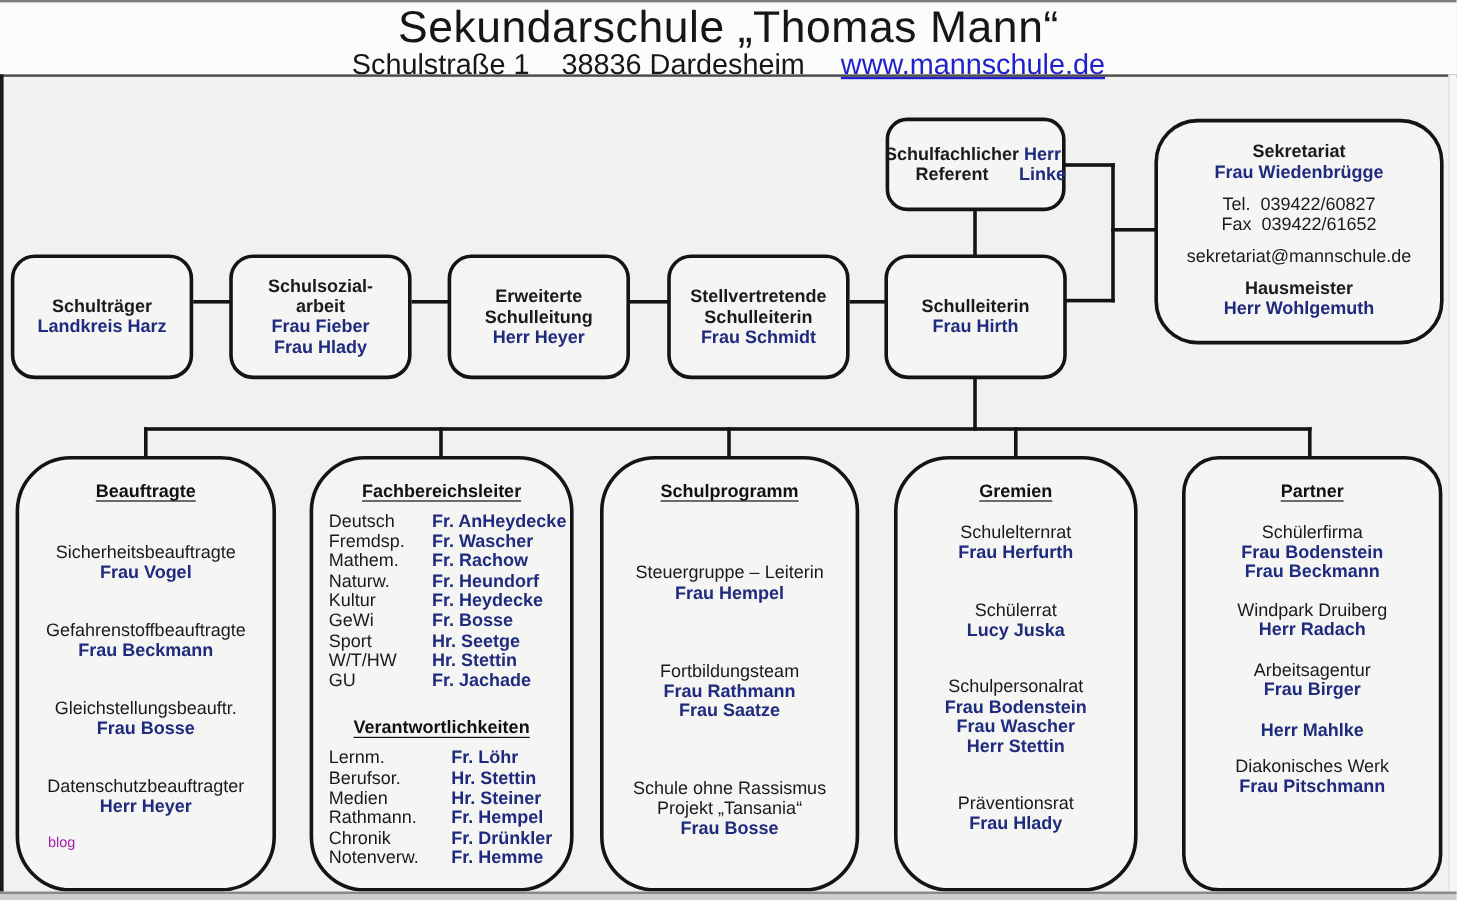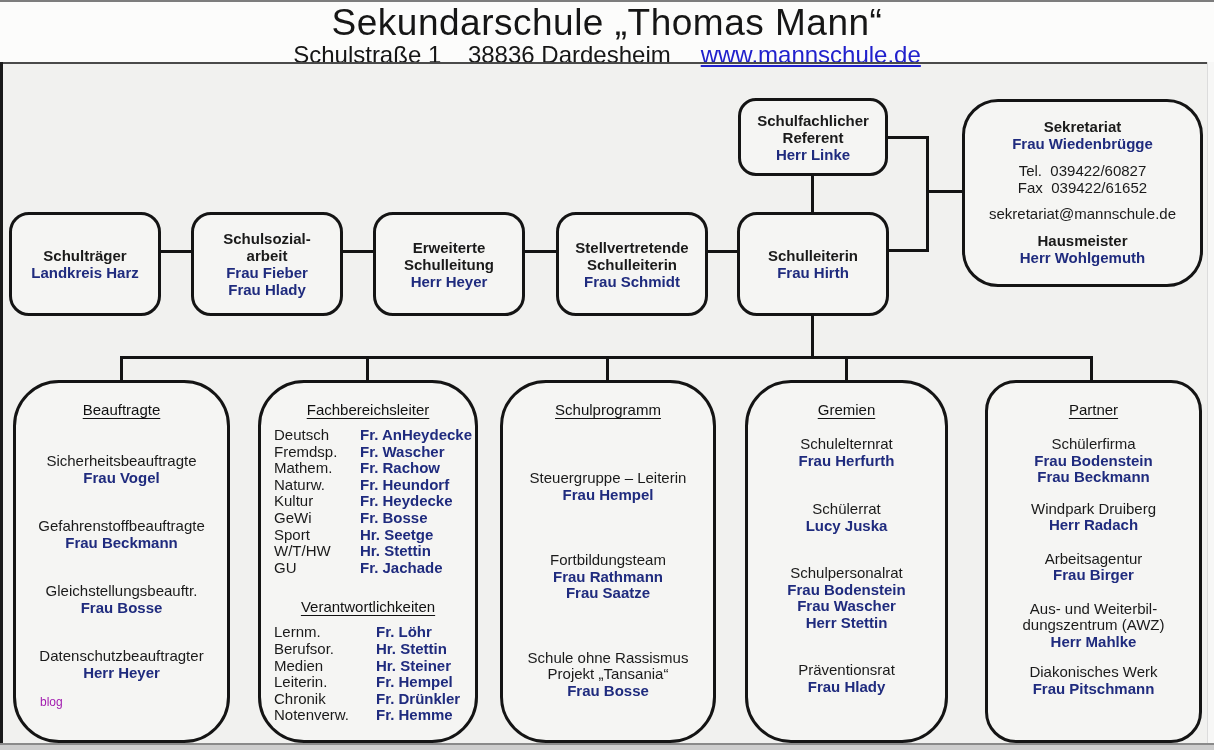--- a/index.html
+++ b/index.html
@@ -26,28 +26,28 @@
   .school-sub .addr{ white-space:pre; color:#161616; }
   .school-sub a{ color:#2020cc; text-decoration:underline; margin-left:30px; cursor:pointer; }
   
   .box{ position:absolute; background:#f5f5f3; border:3px solid #141414; }
   .chain{ top:212px; height:104px; border-radius:20px;
     display:flex; flex-direction:column; justify-content:center; align-items:center; text-align:center; }
   .bt{ font-weight:bold; font-size:15px; line-height:17px; color:#1a1a1a; white-space:pre-line; }
   .bn{ font-weight:bold; font-size:15px; line-height:17px; color:#1f2b7e; white-space:pre-line; }
   .plain{ font-size:15px; line-height:17px; color:#1a1a1a; }
   .referent{ left:738px; top:98px; width:150px; height:78px; border-radius:18px;
-    display:flex; flex-direction:column; justify-content:center; align-items:center; text-align:center; }
+    display:flex; flex-direction:row; justify-content:center; align-items:center; text-align:center; }
   .sekretariat{ left:962px; top:99px; width:241px; height:188px; border-radius:36px;
     text-align:center; padding-top:16px; }
   .sekretariat .tel{ margin-top:10px; white-space:pre; }
   .sekretariat .email{ margin-top:9px; }
   .sekretariat .haus{ margin-top:10px; }
   .big{ top:380px; height:363px; border-radius:46px; text-align:center; padding-top:18px; }
-  .bh{ font-weight:normal; font-size:15px; line-height:18px; color:#111;
+  .bh{ font-weight:bold; font-size:15px; line-height:18px; color:#111;
     text-decoration:underline; text-underline-offset:3px; }
   .item .role{ font-size:15px; line-height:16.5px; color:#1a1a1a; white-space:pre-line; }
   .item .bn{ line-height:16.5px; }
   
   .flist{ text-align:left; padding-left:13px; }
   .frow{ font-size:15px; line-height:16.6px; display:flex; }
   .flabel{ width:86px; flex:0 0 86px; color:#1a1a1a; }
   .fname{ font-weight:bold; color:#1f2b7e; }
   
   .hl,.vl{ position:absolute; background:#141414; }
@@ -194,21 +194,21 @@
         </div>
       <div class="frow">
           <span class="flabel" style="flex-basis:102px;width:102px;">Berufsor.</span>
           <span class="fname">Hr. Stettin</span>
         </div>
       <div class="frow">
           <span class="flabel" style="flex-basis:102px;width:102px;">Medien</span>
           <span class="fname">Hr. Steiner</span>
         </div>
       <div class="frow">
-          <span class="flabel" style="flex-basis:102px;width:102px;">Leiterin.</span>
+          <span class="flabel" style="flex-basis:102px;width:102px;">Rathmann.</span>
           <span class="fname">Fr. Hempel</span>
         </div>
       <div class="frow">
           <span class="flabel" style="flex-basis:102px;width:102px;">Chronik</span>
           <span class="fname">Fr. Drünkler</span>
         </div>
       <div class="frow">
           <span class="flabel" style="flex-basis:102px;width:102px;">Notenverw.</span>
           <span class="fname">Fr. Hemme</span>
         </div>
@@ -264,22 +264,20 @@
     </div>
     <div class="item" style="margin-top:15px;">
       <div class="role">Windpark Druiberg</div>
       <div class="bn">Herr Radach</div>
     </div>
     <div class="item" style="margin-top:17px;">
       <div class="role">Arbeitsagentur</div>
       <div class="bn">Frau Birger</div>
     </div>
     <div class="item" style="margin-top:17px;">
-      <div class="role">Aus- und Weiterbil-
-dungszentrum (AWZ)</div>
       <div class="bn">Herr Mahlke</div>
     </div>
     <div class="item" style="margin-top:14px;">
       <div class="role">Diakonisches Werk</div>
       <div class="bn">Frau Pitschmann</div>
     </div>
   </div>
 
   <div class="left-border"></div>
   <div class="right-strip"></div>

